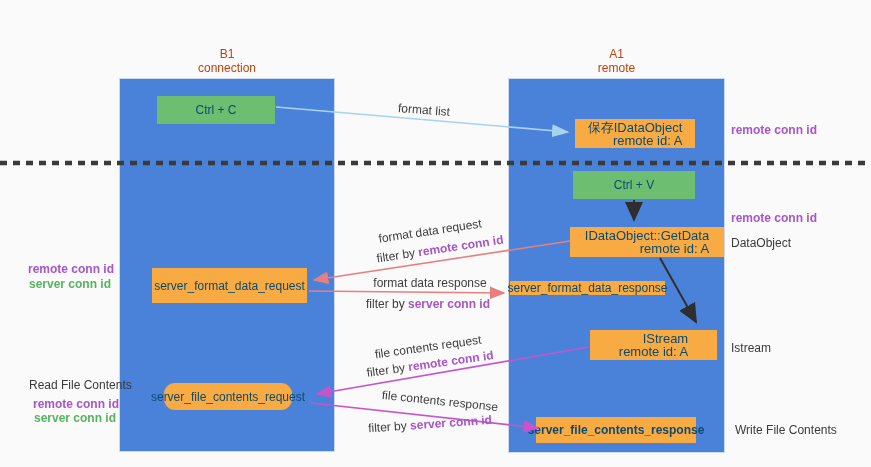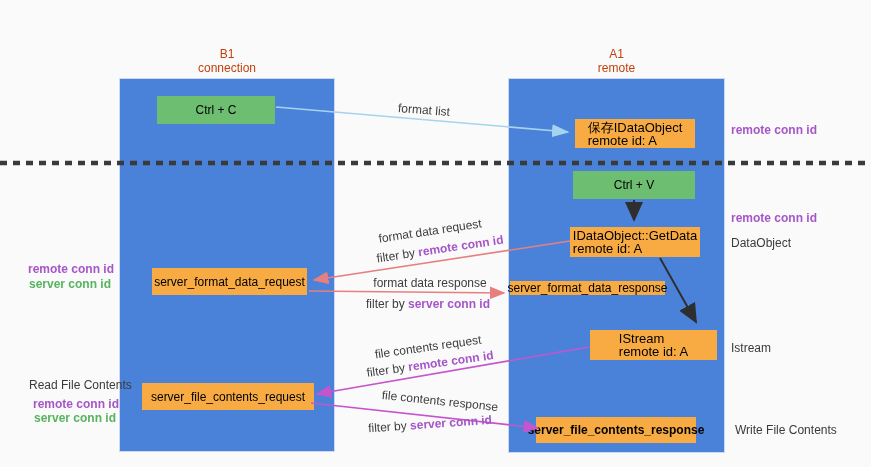--- a/index.html
+++ b/index.html
@@ -1,21 +1,21 @@
 <!DOCTYPE html>
 <html><head>
 <meta charset="utf-8">
 <style>
   html,body{margin:0;padding:0;}
   body{background:#e8e8e8;font-family:"Liberation Sans",sans-serif;}
   #stage{position:relative;width:871px;height:467px;background:#fafafa;overflow:hidden;}
   .abs{position:absolute;}
   .lane{background:#4b82d9;border:1px solid #cdd9f0;box-sizing:border-box;}
-  .box{display:flex;align-items:center;justify-content:center;text-align:left;
-       color:#000000;box-sizing:border-box;z-index:3;}
+  .box{display:flex;align-items:center;justify-content:center;text-align:right;
+       color:#0c4a6e;box-sizing:border-box;z-index:3;}
   .box.green{background:#6ebe71;font-size:12px;}
   .box.orange{background:#f8ab42;}
   .box .twoline{font-size:13px;line-height:13px;}
   .box.single{font-size:12px;}
   .title{font-size:15px;line-height:19px;color:#3a3a3a;text-align:center;}
   .lane-header{font-size:12px;line-height:14px;color:#c2410c;text-align:center;}
   .edge-label{font-size:12px;color:#3d3d3d;white-space:nowrap;transform-origin:center;z-index:5;}
   .edge-label .key{font-weight:bold;}
   .purple{color:#a656c8;font-weight:bold;}
   .greentxt{color:#56b45f;font-weight:bold;}
@@ -49,43 +49,43 @@
     <div class="twoline">
       <div>保存IDataObject</div>
       <div>remote id: A</div>
     </div>
   </div>
 
   <div class="abs box green" style="left:573px;top:171px;width:122px;height:28px;">
     <span>Ctrl + V</span>
   </div>
 
-  <div class="abs box orange" style="left:570px;top:227px;width:130px;height:30px;">
+  <div class="abs box orange" style="left:570px;top:227px;width:154px;height:30px;">
     <div class="twoline">
       <div>IDataObject::GetData</div>
       <div>remote id: A</div>
     </div>
   </div>
 
-  <div class="abs box orange single" style="left:152px;top:268px;width:155px;height:27px;">
+  <div class="abs box orange single" style="left:152px;top:268px;width:155px;height:35px;">
     <span>server_format_data_request</span>
   </div>
 
   <div class="abs box orange single" style="left:510px;top:281px;width:155px;height:14px;">
     <span>server_format_data_response</span>
   </div>
 
   <div class="abs box orange" style="left:590px;top:330px;width:127px;height:30px;">
     <div class="twoline">
       <div>IStream</div>
       <div>remote id: A</div>
     </div>
   </div>
 
-  <div class="abs box orange single" style="left:142px;top:383px;width:172px;height:27px;">
+  <div class="abs box orange single" style="left:164px;top:383px;width:128px;height:27px;border-radius:11px;">
     <span>server_file_contents_request</span>
   </div>
 
   <div class="abs box orange single" style="left:536px;top:417px;width:160px;height:26px;font-weight:bold;">
     <span>server_file_contents_response</span>
   </div>
 
   <svg class="wires" width="871" height="467" viewBox="0 0 871 467">
     <defs>
       <marker id="head-blue" markerWidth="11" markerHeight="8" refX="10" refY="4" orient="auto">

